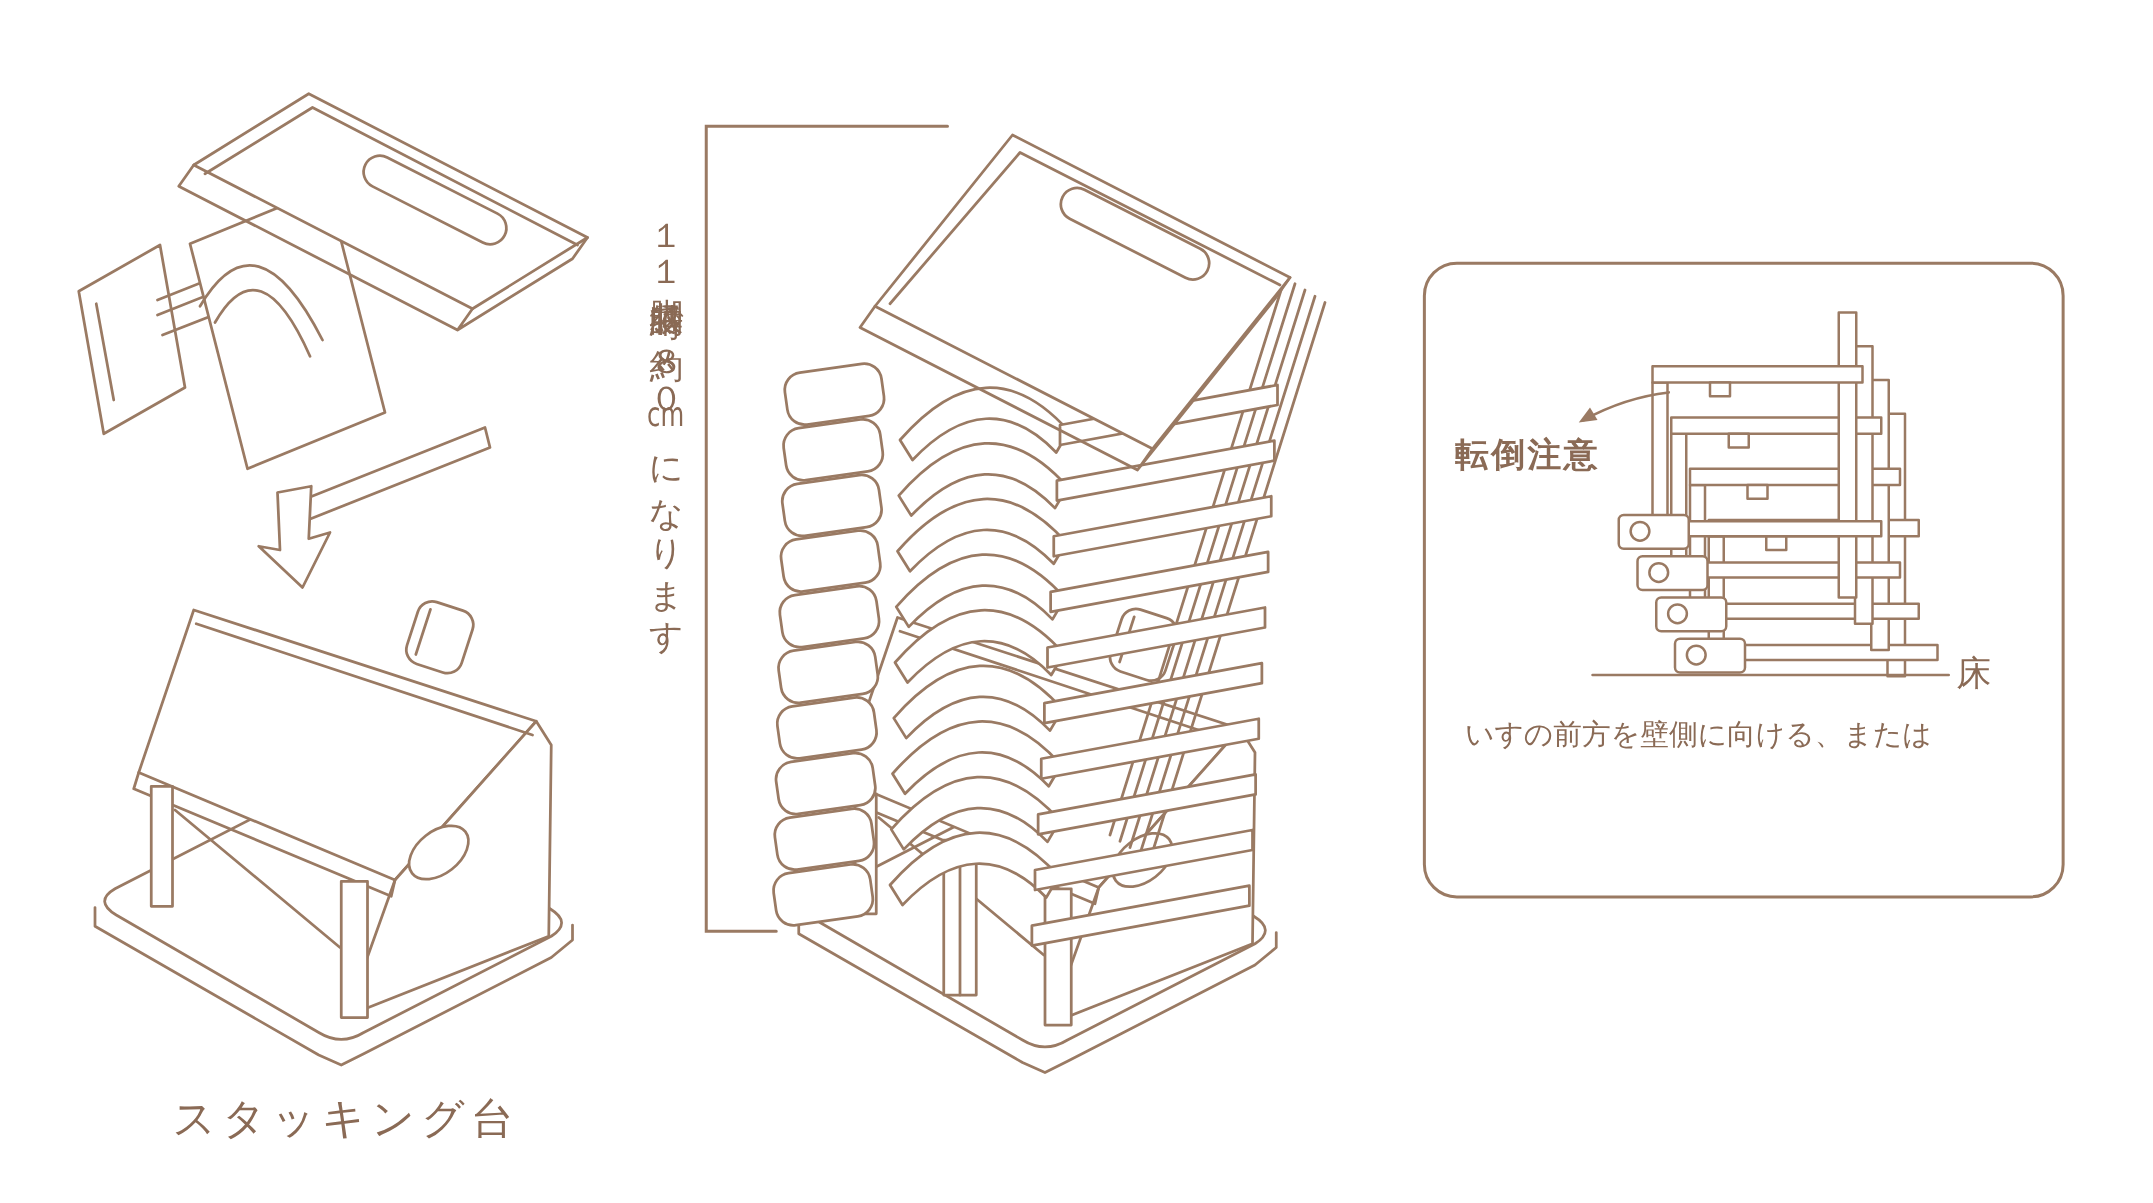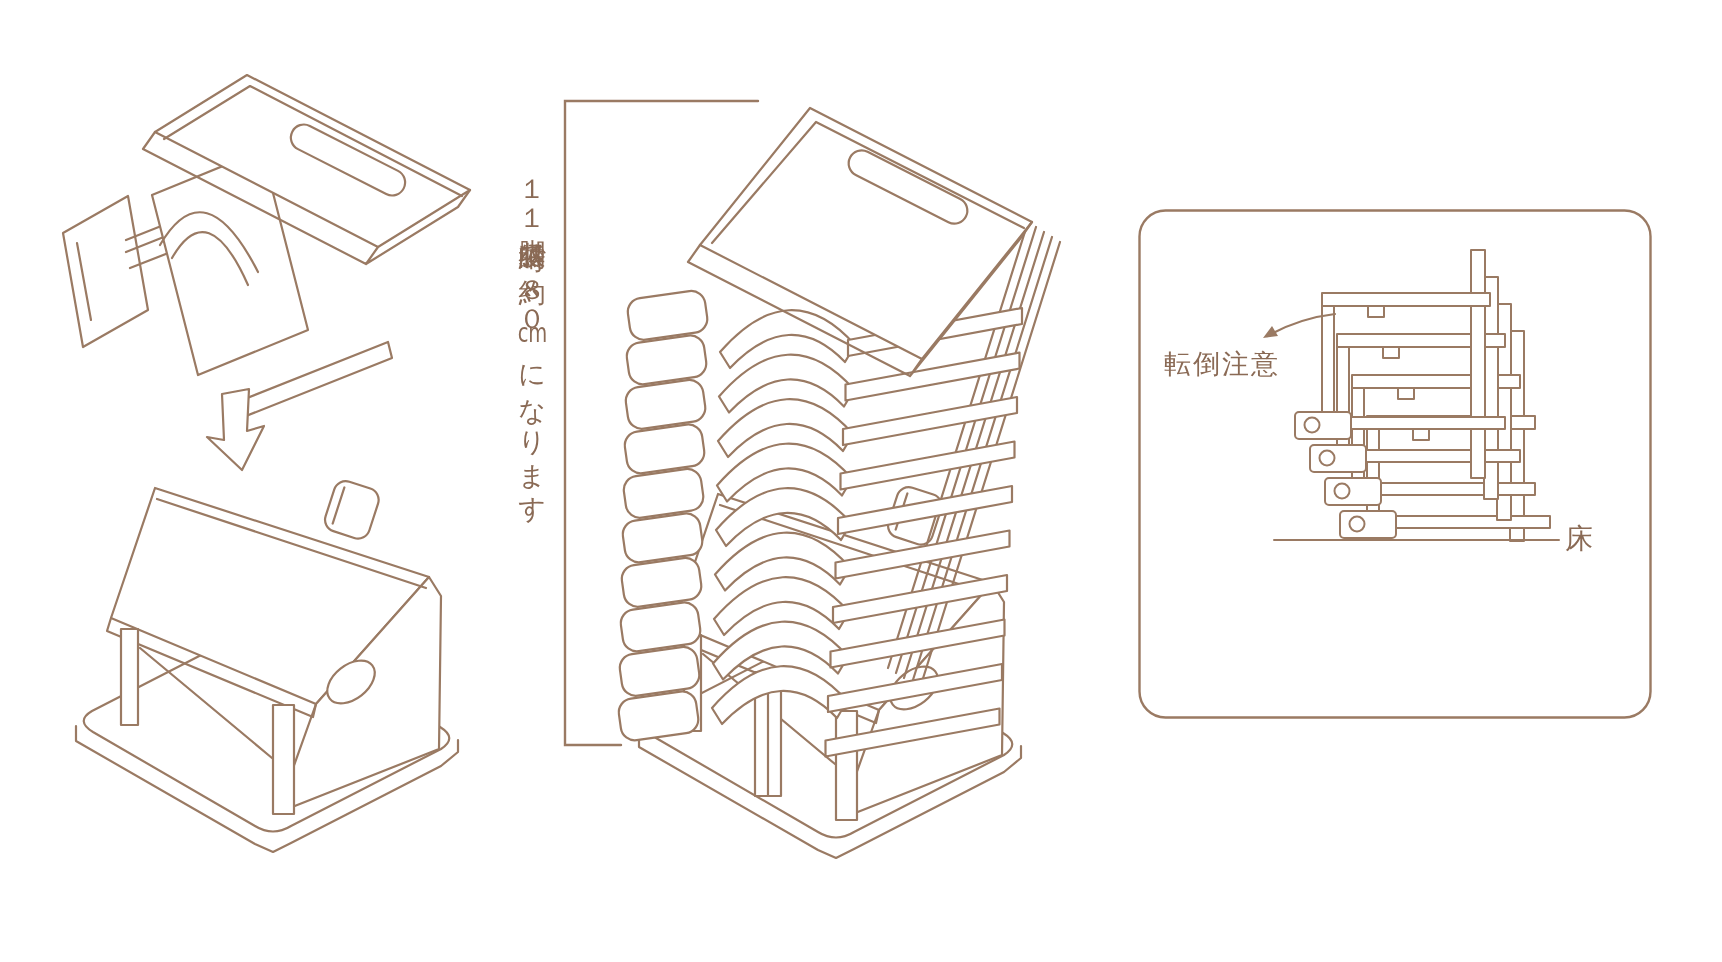--- a/index.html
+++ b/index.html
@@ -9,21 +9,21 @@
   }
   .screen svg{position:absolute;left:0;top:0;}
   .txt{position:absolute;white-space:nowrap;color:#8a6a55;}
   .caption{left:138px;top:872px;font-size:34px;letter-spacing:5px;font-weight:500;}
   .vlabel{
     left:514px;top:160px;height:500px;
     writing-mode:vertical-rl;text-orientation:upright;
     font-size:27px;letter-spacing:2px;font-weight:500;
   }
   .tcy{text-combine-upright:all;}
-  .tipover{left:1164px;top:346px;font-size:27px;letter-spacing:2px;font-weight:400;}
+  .tipover{left:1164px;top:346px;font-size:27px;letter-spacing:2px;font-weight:700;}
   .floor{left:1565px;top:520px;font-size:28px;font-weight:500;}
   .caution{left:1172px;top:570px;font-size:23px;line-height:36px;white-space:normal;width:460px;}
   .caution p{margin:0;white-space:nowrap;}
 </style>
 </head>
 <body>
 
 <div class="screen">
 
   <svg width="1722" height="962" viewBox="0 0 1722 962">
@@ -167,25 +167,27 @@
 
       <line x1="1274" y1="540" x2="1559" y2="540"></line>
     </g>
 
     <g stroke="#9a7a63" stroke-width="2.2" fill="none" stroke-linecap="round">
       <path d="M1335,314 Q1300,318 1267,336"></path>
       <polygon points="1263,338 1272,326 1278,336" fill="#9a7a63" stroke="none"></polygon>
     </g>
   </svg>
 
+  <div class="txt caption">スタッキング台</div>
 
   <div class="txt vlabel">
     <span>１１脚収納時で約８０</span><span class="tcy">cm</span><span>になります</span>
   </div>
 
   <div class="txt tipover">転倒注意</div>
 
   <div class="txt floor">床</div>
 
   <div class="txt caution">
+    <p>いすの前方を壁側に向ける、または</p>
   </div>
 
 </div>
 
 </body></html>

